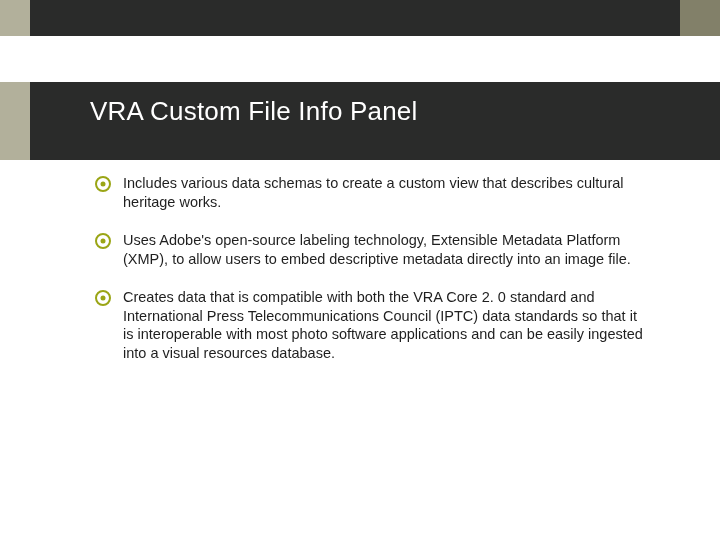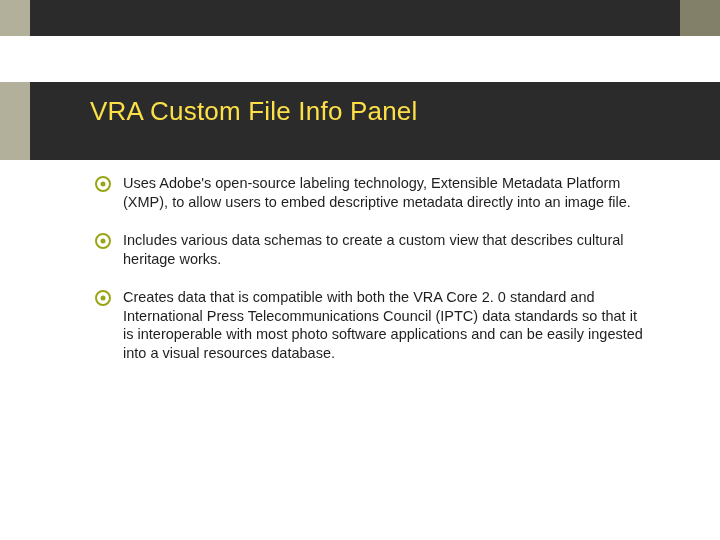--- a/index.html
+++ b/index.html
@@ -43,21 +43,21 @@
   }
   .title-block {
     flex: 1;
     background: #2a2b2a;
     color: #ffffff;
     display: flex;
     align-items: flex-start;
     padding: 14px 60px 0 60px;
   }
   .title-text {
-    color: #fde047;
+    color: #ffffff;
     font-size: 26px;
     font-weight: 400;
     letter-spacing: 0.2px;
   }
   .content {
     position: absolute;
     top: 174px;
     left: 95px;
     right: 75px;
     bottom: 16px;
@@ -100,31 +100,31 @@
 <div class="content">
 
 
   <div class="bullet-item">
     <span class="bullet-icon">
       <svg viewBox="0 0 16 16" width="16" height="16">
         <circle cx="8" cy="8" r="7" fill="none" stroke="#9aa515" stroke-width="2"></circle>
         <circle cx="8" cy="8" r="2.5" fill="#9aa515"></circle>
       </svg>
     </span>
-    <div class="bullet-text">Uses Adobe's open-source labeling technology, Extensible Metadata Platform (XMP), to allow users to embed descriptive metadata directly into an image file.</div>
+    <div class="bullet-text">Includes various data schemas to create a custom view that describes cultural heritage works.</div>
   </div>
 
   <div class="bullet-item">
     <span class="bullet-icon">
       <svg viewBox="0 0 16 16" width="16" height="16">
         <circle cx="8" cy="8" r="7" fill="none" stroke="#9aa515" stroke-width="2"></circle>
         <circle cx="8" cy="8" r="2.5" fill="#9aa515"></circle>
       </svg>
     </span>
-    <div class="bullet-text">Includes various data schemas to create a custom view that describes cultural heritage works.</div>
+    <div class="bullet-text">Uses Adobe's open-source labeling technology, Extensible Metadata Platform (XMP), to allow users to embed descriptive metadata directly into an image file.</div>
   </div>
 
   <div class="bullet-item">
     <span class="bullet-icon">
       <svg viewBox="0 0 16 16" width="16" height="16">
         <circle cx="8" cy="8" r="7" fill="none" stroke="#9aa515" stroke-width="2"></circle>
         <circle cx="8" cy="8" r="2.5" fill="#9aa515"></circle>
       </svg>
     </span>
     <div class="bullet-text">Creates data that is compatible with both the VRA Core 2. 0 standard and International Press Telecommunications Council (IPTC) data standards so that it is interoperable with most photo software applications and can be easily ingested into a visual resources database.</div>

